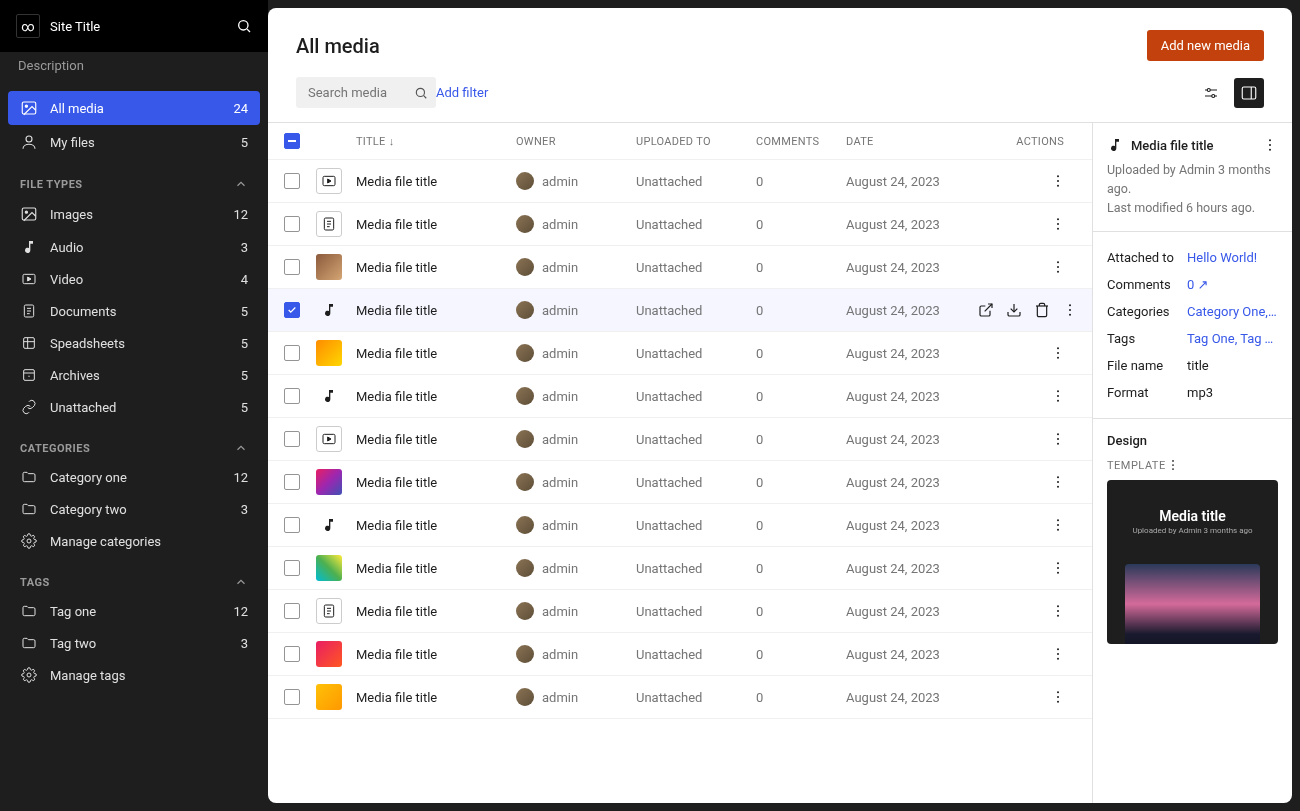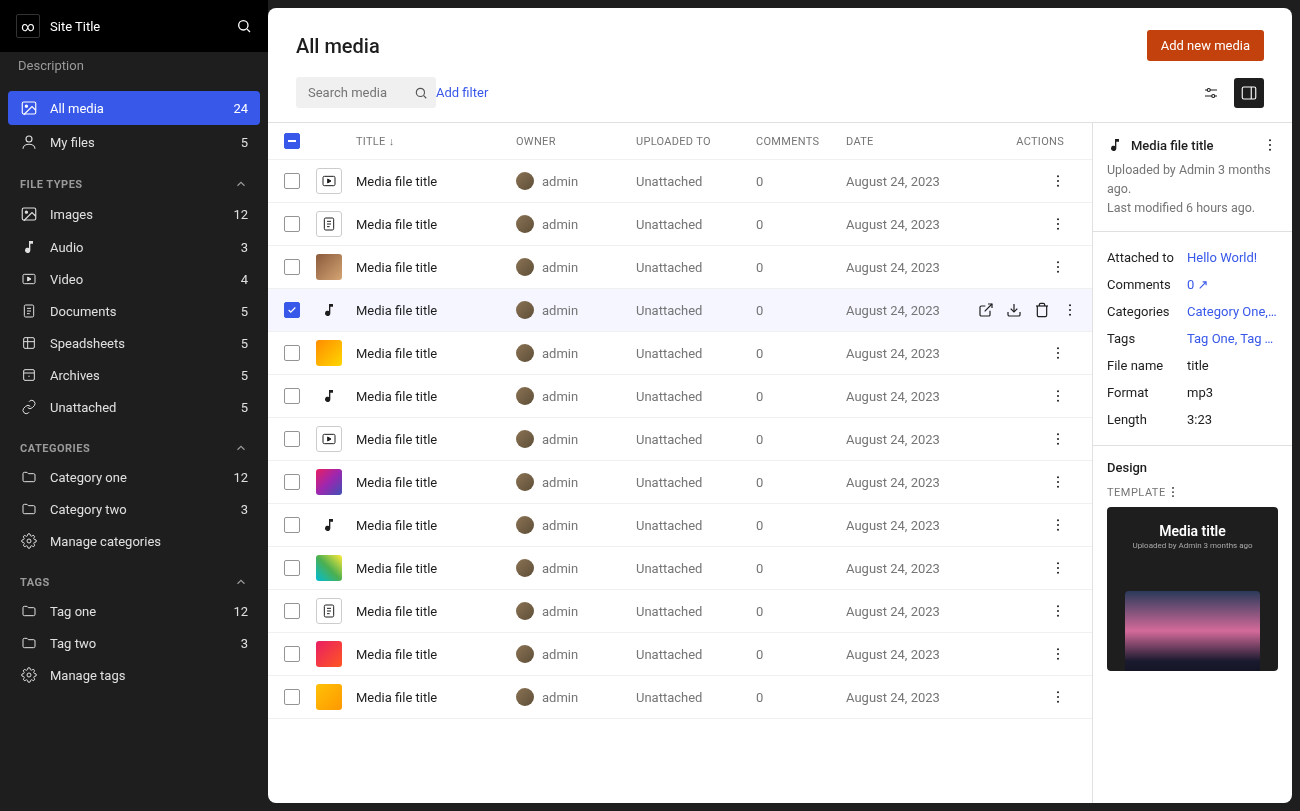--- a/index.html
+++ b/index.html
@@ -82,21 +82,21 @@
 .d-meta { padding:0 14px 14px; color:#757575; font-size:12.5px; line-height:1.5; }
 .d-sep { border-top:1px solid #e0e0e0; }
 .d-rows { padding:12px 14px; }
 .d-row { display:flex; padding:6px 0; font-size:13px;justify-content:space-between; }
 .d-row .k { width:80px; color:#1e1e1e; }
 .d-row .v { flex:1; color:#1e1e1e; overflow:hidden; white-space:nowrap; text-overflow:ellipsis; }
 .d-row .v.link { color:#3858e9; }
 .d-design { padding:14px; }
 .d-design-title { font-weight:500; margin-bottom:10px; }
 .d-tpl-head { display:flex; align-items:center; color:#757575; font-size:11px; letter-spacing:0.5px; margin-bottom:8px; }
-.d-preview { background:#1e1e1e; border-radius:4px; height:164px; display:flex; flex-direction:column; align-items:center; justify-content:flex-start; padding-top:16px; overflow:hidden; position:relative; }
+.d-preview { background:#1e1e1e; border-radius:4px; height:164px; display:flex; flex-direction:column; align-items:center; justify-content:flex-start; padding-top:28px; overflow:hidden; position:relative; }
 .d-preview-title { color:#fff; font-weight:600; font-size:14px; }
 .d-preview-sub { color:#aaa; font-size:8px; margin-top:2px; text-align:center; line-height:1.2; }
 .d-preview-img { position:absolute; bottom:-20px; left:18px; right:18px; height:100px; border-radius:4px 4px 0 0; background:linear-gradient(to bottom,#2a3a5a 0%,#d46a9a 40%,#1a1a2e 70%,#0a0a1a 100%); }
 
 svg { display:block; }
 </style>
 </head>
 <body>
 
 <div class="sidebar">
@@ -777,24 +777,20 @@
             <span class="k">Tags</span>
             <span class="v link">Tag One, Tag Two,...</span>
           </div>
         <div class="d-row">
             <span class="k">File name</span>
             <span class="v">title</span>
           </div>
         <div class="d-row">
             <span class="k">Format</span>
             <span class="v">mp3</span>
-          </div>
-        <div class="d-row">
-            <span class="k">Length</span>
-            <span class="v">3:23</span>
           </div>
       </div>
       <div class="d-sep"></div>
       <div class="d-design">
         <div class="d-design-title">Design</div>
         <div class="d-tpl-head">
           <span>TEMPLATE</span>
           <span>
               <svg width="14" height="14" viewBox="0 0 24 24" fill="#1e1e1e">
                 <circle cx="12" cy="5" r="1.5"></circle>

